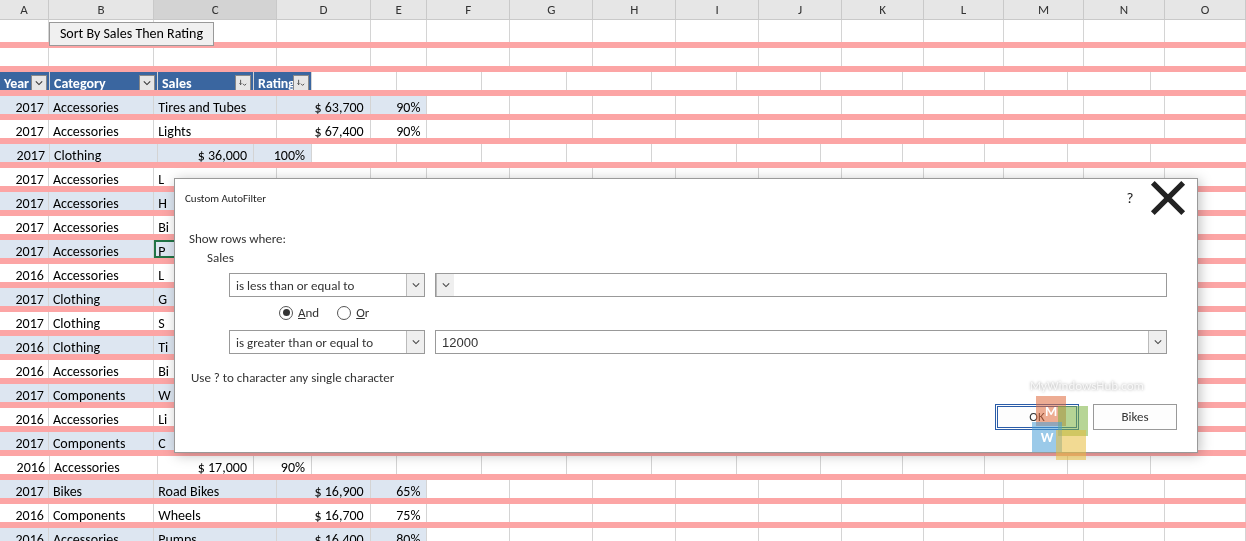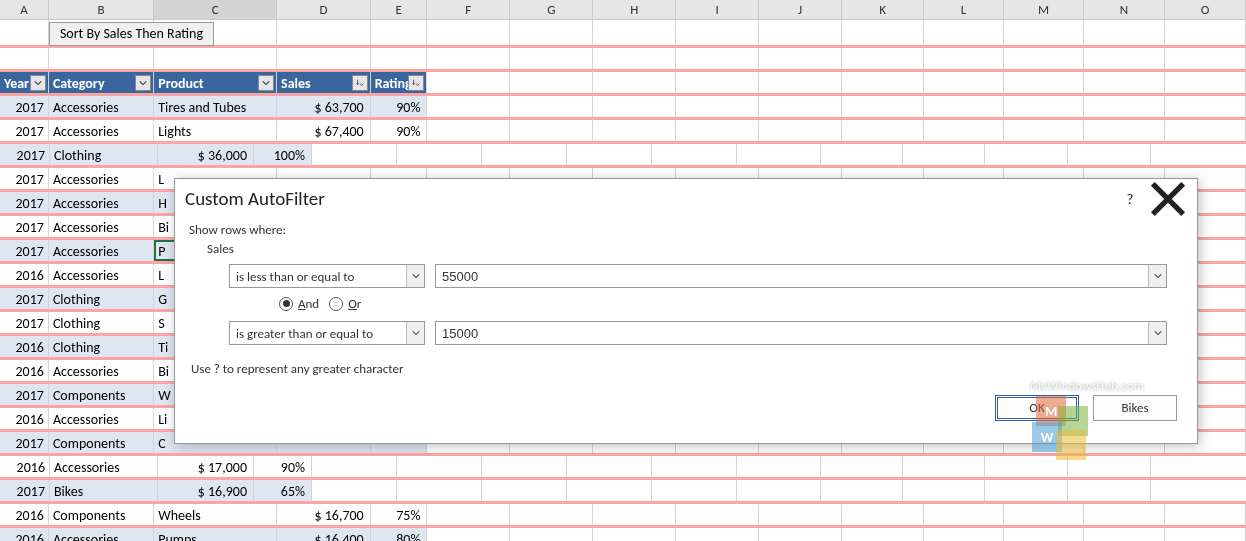--- a/index.html
+++ b/index.html
@@ -33,21 +33,21 @@
     background: #d3d3d3;
   }
 
   
   .grid {
     position: relative;
   }
   .row {
     display: flex;
     height: 24px;
-    border-bottom: 3px solid #fca5a5;
+    border-bottom: 6px solid #fca5a5;
   }
   .cell {
     border-right: 1px solid #d4d4d4;
     padding: 0 4px;
     line-height: 23px;
     white-space: nowrap;
     overflow: hidden;
     font-size: 14px;
     color: #000;
   }
@@ -107,32 +107,32 @@
     box-shadow: 2px 2px 12px rgba(0,0,0,.25);
     font-size: 13px;
     color: #333;
     z-index: 10;
   }
   .dlg-title {
     display: flex;
     align-items: center;
     padding: 8px 10px 6px 10px;
   }
-  .dlg-title .t { flex: 1; font-size: 19px; color: #222; }
+  .dlg-title .t { flex: 1; font-size: 11px; color: #222; }
   .dlg-title .icon-btn {
     width: 38px;
     height: 22px;
     display: flex;
     align-items: center;
     justify-content: center;
     font-size: 15px;
     color: #222;
   }
   .dlg-body { padding: 4px 14px 10px 14px; }
-  .dlg-body .lbl { margin: 2px 0 4px 0; color: #333; }
+  .dlg-body .lbl { margin: 12px 0 4px 0; color: #333; }
   .dlg-body .sublbl { margin: 0 0 8px 18px; }
   .criteria-row {
     display: flex;
     align-items: flex-end;
     margin: 0 16px 8px 40px;
   }
   .combo {
     border: 1px solid #999;
     height: 24px;
     display: flex;
@@ -152,21 +152,21 @@
   }
   .combo .dd svg { width: 8px; height: 8px; }
   .op-combo { width: 196px; }
   .val-combo { flex: 1; margin-left: 10px; }
   .val-combo .txt { font-family: "Segoe UI", Arial; }
 
   .logic-row {
     display: flex;
     align-items: center;
     margin: 4px 0 10px 90px;
-    gap: 10px;
+    gap: 18px;
   }
   .radio {
     display: inline-flex;
     align-items: center;
     gap: 5px;
   }
   .radio .circle {
     width: 14px; height: 14px;
     border: 1px solid #555;
     border-radius: 50%;
@@ -287,25 +287,20 @@
       <div class="cell th inTable" style="width: 50px;"><span>Year</span><span class="filter-btn">
           <svg viewBox="0 0 10 10">
             <path d="M1 3 L5 7 L9 3" fill="none" stroke="#333" stroke-width="1.3"></path>
           </svg>
         </span></div>
       <div class="cell th inTable" style="width: 108px;"><span>Category</span><span class="filter-btn">
           <svg viewBox="0 0 10 10">
             <path d="M1 3 L5 7 L9 3" fill="none" stroke="#333" stroke-width="1.3"></path>
           </svg>
         </span></div>
-      <div class="cell th inTable" style="width: 126px;"><span>Product</span><span class="filter-btn">
-          <svg viewBox="0 0 10 10">
-            <path d="M1 3 L5 7 L9 3" fill="none" stroke="#333" stroke-width="1.3"></path>
-          </svg>
-        </span></div>
       <div class="cell th inTable" style="width: 96px;"><span>Sales</span><span class="filter-btn">
           <svg viewBox="0 0 10 10">
             <path d="M2 1 L2 7 M2 7 L0.5 5.5 M2 7 L3.5 5.5" stroke="#333" stroke-width="1" fill="none"></path>
             <path d="M5 6 L7 8 L9 6" stroke="#333" stroke-width="1" fill="none"></path>
           </svg>
         </span></div>
       <div class="cell th inTable" style="width: 58px;"><span>Rating</span><span class="filter-btn">
           <svg viewBox="0 0 10 10">
             <path d="M2 1 L2 7 M2 7 L0.5 5.5 M2 7 L3.5 5.5" stroke="#333" stroke-width="1" fill="none"></path>
             <path d="M5 6 L7 8 L9 6" stroke="#333" stroke-width="1" fill="none"></path>
@@ -588,20 +583,21 @@
       <div class="cell" style="width: 85px;"></div>
       <div class="cell" style="width: 84px;"></div>
       <div class="cell" style="width: 82px;"></div>
       <div class="cell" style="width: 82px;"></div>
       <div class="cell" style="width: 83px;"></div>
       <div class="cell" style="width: 83px;"></div>
     </div>
     <div class="row zebra">
       <div class="cell inTable rnum" style="width: 50px;">2017</div>
       <div class="cell inTable" style="width: 108px;">Bikes</div>
+      <div class="cell inTable" style="width: 126px;">Road Bikes</div>
       <div class="cell inTable sales" style="width: 96px;">$ 16,900</div>
       <div class="cell inTable rating" style="width: 58px;">65%</div>
       <div class="cell" style="width: 85px;"></div>
       <div class="cell" style="width: 85px;"></div>
       <div class="cell" style="width: 85px;"></div>
       <div class="cell" style="width: 85px;"></div>
       <div class="cell" style="width: 85px;"></div>
       <div class="cell" style="width: 84px;"></div>
       <div class="cell" style="width: 82px;"></div>
       <div class="cell" style="width: 82px;"></div>
@@ -661,21 +657,20 @@
     <div class="criteria-row">
       <div class="combo op-combo">
         <span class="txt">is less than or equal to</span>
         <span class="dd">
           <svg viewBox="0 0 10 10">
               <path d="M1 3 L5 7 L9 3" fill="none" stroke="#444" stroke-width="1.3"></path>
             </svg>
         </span>
       </div>
       <div class="combo val-combo">
-        <span class="txt">55000</span>
         <span class="dd">
           <svg viewBox="0 0 10 10">
               <path d="M1 3 L5 7 L9 3" fill="none" stroke="#444" stroke-width="1.3"></path>
             </svg>
         </span>
       </div>
     </div>
 
     <div class="logic-row">
       <span class="radio">
@@ -693,31 +688,31 @@
     <div class="criteria-row">
       <div class="combo op-combo">
         <span class="txt">is greater than or equal to</span>
         <span class="dd">
           <svg viewBox="0 0 10 10">
               <path d="M1 3 L5 7 L9 3" fill="none" stroke="#444" stroke-width="1.3"></path>
             </svg>
         </span>
       </div>
       <div class="combo val-combo">
-        <span class="txt">15000</span>
+        <span class="txt">12000</span>
         <span class="dd">
           <svg viewBox="0 0 10 10">
               <path d="M1 3 L5 7 L9 3" fill="none" stroke="#444" stroke-width="1.3"></path>
             </svg>
         </span>
       </div>
     </div>
 
     <div class="hints">
-      <div>Use ? to represent any greater character</div>
+      <div>Use ? to character any single character</div>
     </div>
 
     <div class="dlg-btns">
       <div class="btn primary">OK</div>
       <div class="btn">Bikes</div>
     </div>
   </div>
 </div>
 
 <div class="wm">MyWindowsHub.com</div>

